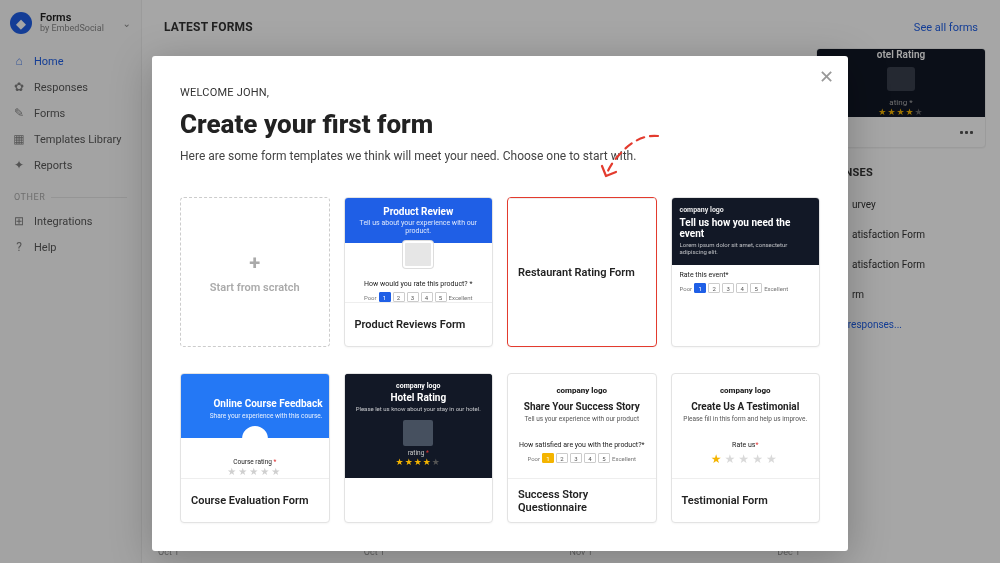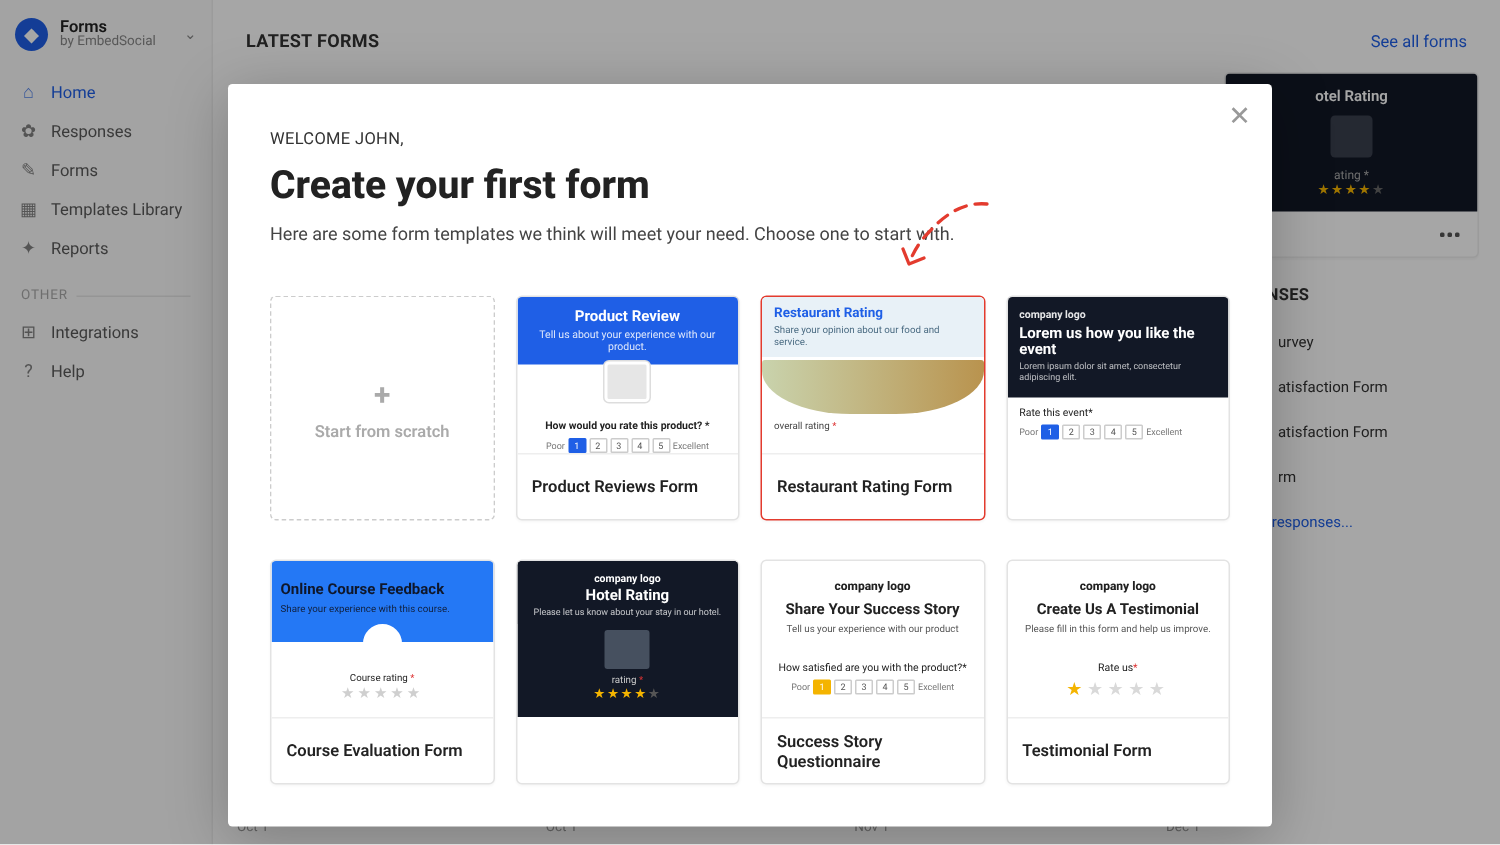--- a/index.html
+++ b/index.html
@@ -64,21 +64,21 @@
   .latest-head{display:flex;align-items:center;justify-content:space-between;font-size:11px;}
   .latest-title{font-weight:700;letter-spacing:.02em;color:#333;font-size:12px;}
   .latest-link{color:#1f5fe6;font-size:11px;}
   .side-panel{
     position:absolute;top:48px;right:14px;width:170px;
   }
   .mini-card{
     background:#fff;border:1px solid #eee;border-radius:4px;overflow:hidden;margin-bottom:18px;
     box-shadow:0 1px 1px rgba(0,0,0,.03);
   }
-  .mini-dark{background:#121826;height:92px;display:flex;flex-direction:column;align-items:center;justify-content:center;color:#fff;font-size:9px;}
+  .mini-dark{background:#121826;height:68px;display:flex;flex-direction:column;align-items:center;justify-content:center;color:#fff;font-size:9px;}
   .mini-dark .mt{font-weight:600;font-size:10px;margin-bottom:4px;}
   .mini-dark .mimg{width:28px;height:28px;background:#3a3f4d;border-radius:3px;margin:3px 0;}
   .mini-dark .mr{color:#aaa;font-size:8px;margin-top:4px;}
   .stars-y{color:#f4b400;font-size:9px;letter-spacing:1px;}
   .mini-foot{display:flex;align-items:center;justify-content:space-between;padding:8px 10px;font-size:11px;}
   .kebab{width:18px;height:14px;display:flex;flex-direction:row;gap:2px;justify-content:center;align-items:center;}
   .kebab span{width:3px;height:3px;background:#555;border-radius:1px;}
   .resp-head{font-size:11px;font-weight:700;letter-spacing:.02em;margin-bottom:10px;color:#333;}
   .resp-row{display:flex;align-items:center;gap:8px;font-size:10px;color:#333;padding:9px 0;}
   .tag-new{background:#d6f4d6;color:#2a8a2a;font-size:9px;padding:1px 5px;border-radius:2px;}
@@ -108,41 +108,41 @@
   .scratch{border:1.5px dashed #ccc;box-shadow:none;}
   .scratch .body{justify-content:center;color:#aaa;height:100%;}
   .plus{font-size:20px;font-weight:700;margin-bottom:6px;}
   .scratch-txt{font-size:11px;font-weight:600;}
   
   .hdr{width:100%;text-align:center;padding:8px 6px;color:#fff;font-size:10px;}
   .hdr.blue{background:#1f5fe6;}
   .hdr .ht{font-weight:700;font-size:10px;}
   .hdr .hs{font-size:7px;opacity:.85;margin-top:2px;}
   .thumb{width:30px;height:30px;border-radius:3px;background:#e6e6e6;margin:4px auto;border:2px solid #fff;box-shadow:0 0 0 1px #ddd;position:relative;top:-6px;}
-  .rate-q{font-size:7px;font-weight:700;text-align:center;margin-top:2px;color:#222;}
+  .rate-q{font-size:7px;font-weight:400;text-align:center;margin-top:2px;color:#222;}
   .ratebar{display:flex;gap:2px;justify-content:center;margin-top:4px;}
   .ratebar span{width:12px;height:10px;border:1px solid #ccc;font-size:6px;display:flex;align-items:center;justify-content:center;border-radius:1px;color:#555;}
   .ratebar span.on{background:#1f5fe6;color:#fff;border-color:#1f5fe6;}
   .ratebar .lbl{border:none;width:auto;font-size:6px;color:#777;}
   
   .rest-head{width:100%;background:#e8f1f7;padding:6px 8px;}
   .rest-head .rt{color:#1f5fe6;font-size:9px;font-weight:700;}
   .rest-head .rs{color:#4a6b82;font-size:6.5px;margin-top:2px;}
   .food{width:100%;height:36px;background:linear-gradient(90deg,#c9d3ad,#b9934e);border-radius:2px 2px 40% 40%/2px 2px 80% 80%;margin-top:2px;}
   .rest-rate{font-size:6.5px;color:#444;margin-top:4px;align-self:flex-start;padding-left:8px;}
   .rest-rate::after{content:" *";color:#d33;}
   
   .ev-head{background:#121826;color:#fff;width:100%;padding:8px 8px 10px 8px;}
   .ev-logo{font-size:7px;font-weight:700;opacity:.9;}
   .ev-t{font-size:10px;font-weight:700;margin-top:3px;}
   .ev-s{font-size:6px;opacity:.7;margin-top:2px;line-height:1.2;}
   .ev-q{font-size:7px;color:#222;align-self:flex-start;padding:6px 8px 0 8px;width:100%;}
   .ev-q2{font-size:7px;color:#222;align-self:flex-start;padding:8px 8px 0 8px;}
   
-  .crs-head{background:#2478f5;width:100%;color:#0f172a;text-align:left;padding:14px 6px 18px 6px;}
+  .crs-head{background:#2478f5;width:100%;color:#ffffff;text-align:right;padding:24px 6px 18px 6px;}
   .crs-t{font-size:10px;font-weight:700;}
   .crs-s{font-size:6.5px;opacity:.9;margin-top:3px;}
   .crs-thumb{width:26px;height:26px;border-radius:50%;background:#fff;margin:-12px auto 4px auto;border:2px solid #fff;}
   .crs-q{font-size:6.5px;color:#222;margin-top:2px;}
   .crs-q::after{content:" *";color:#d33;}
   .stars-grey{color:#cfcfcf;font-size:10px;letter-spacing:2px;}
   
   .htl-head{background:#121826;width:100%;color:#fff;text-align:center;padding:8px 6px 4px 6px;}
   .htl-logo{font-size:7px;font-weight:700;}
   .htl-t{font-size:10px;font-weight:700;margin-top:2px;}
@@ -297,36 +297,28 @@
             <span>3</span>
             <span>4</span>
             <span>5</span>
           <span class="lbl">Excellent</span>
         </div>
       </div>
       <div class="foot">Product Reviews Form</div>
     </div>
 
     <div class="card hl">
-      <div class="body" style="align-items:stretch;">
-        <div class="rest-head">
-          <div class="rt">Restaurant Rating</div>
-          <div class="rs">Share your opinion about our food and service.</div>
-        </div>
-        <div class="food"></div>
-        <div class="rest-rate">overall rating</div>
-      </div>
       <div class="foot">Restaurant Rating Form</div>
     </div>
 
     <div class="card">
       <div class="body" style="align-items:stretch;">
         <div class="ev-head">
           <div class="ev-logo">company logo</div>
-          <div class="ev-t">Lorem us how you like the event</div>
+          <div class="ev-t">Tell us how you need the event</div>
           <div class="ev-s">Lorem ipsum dolor sit amet, consectetur adipiscing elit.</div>
         </div>
         <div class="ev-q">Rate this event*</div>
         <div class="ratebar" style="justify-content:flex-start;padding-left:8px;">
           <span class="lbl">Poor</span>
           <span class="on">1</span>
             <span>2</span>
             <span>3</span>
             <span>4</span>
             <span>5</span>

